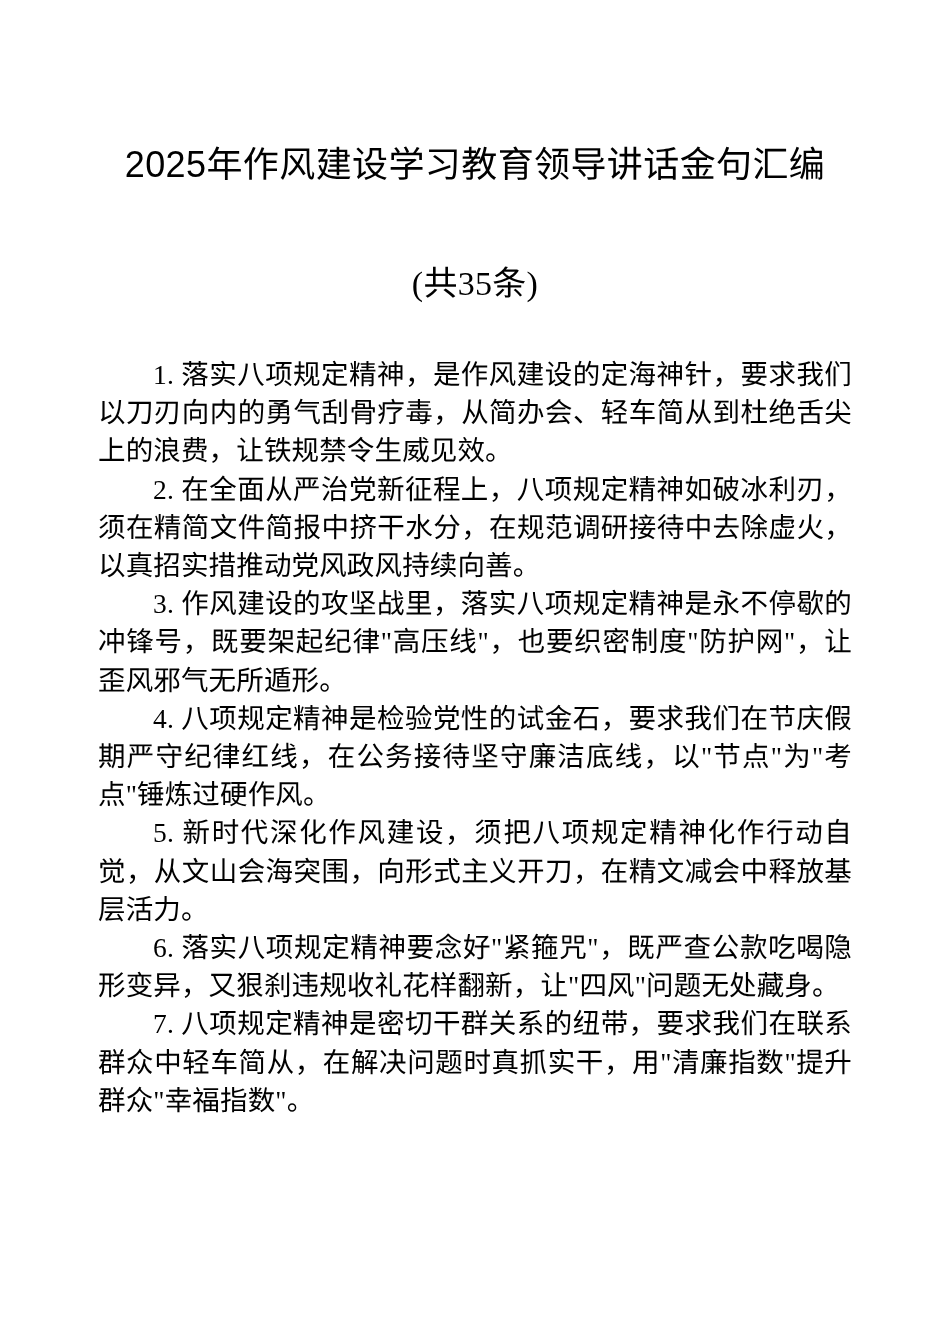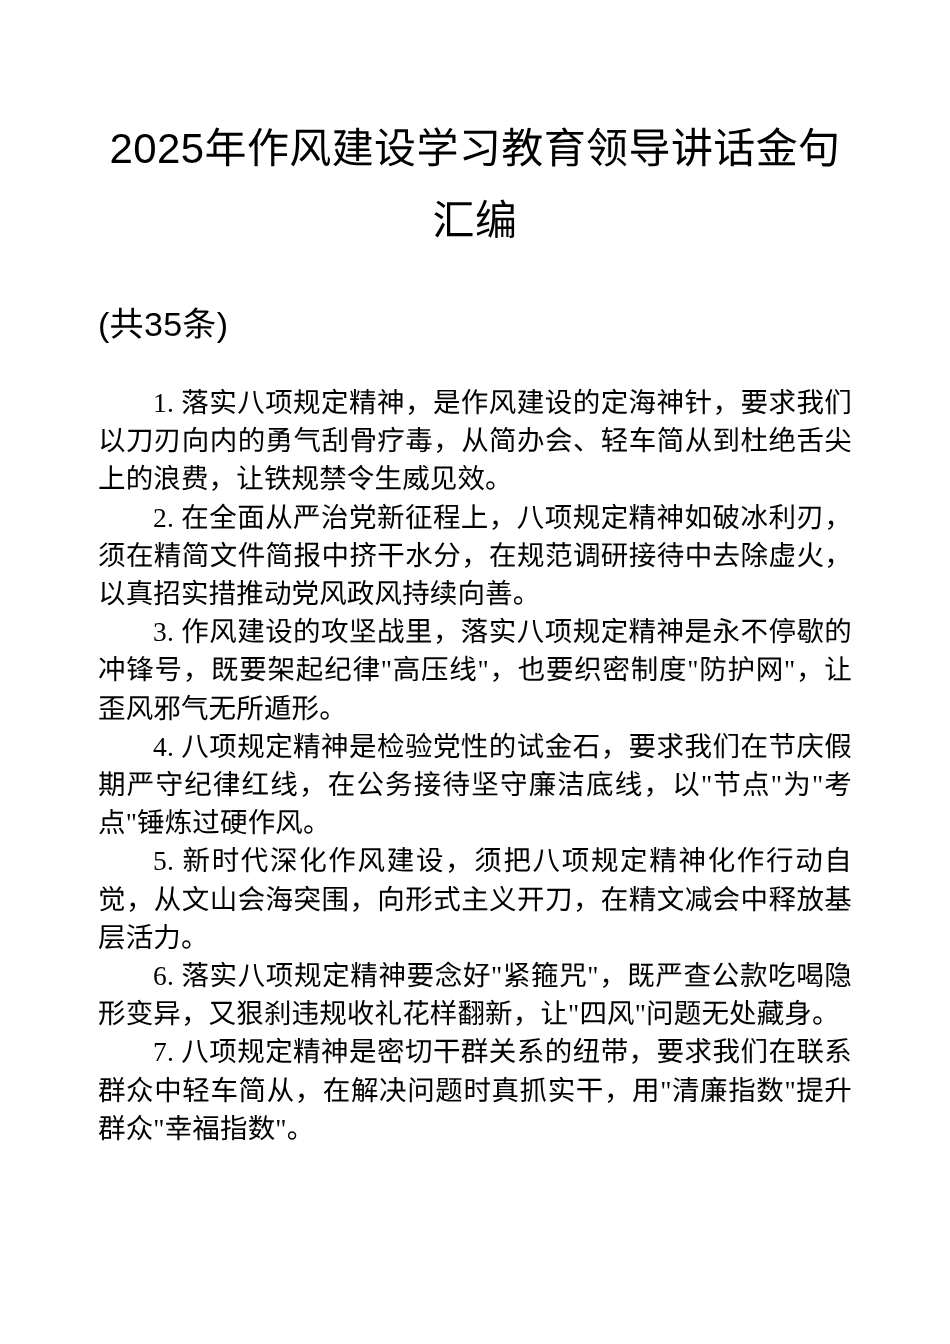--- a/index.html
+++ b/index.html
@@ -22,39 +22,39 @@
   .content {
     position: absolute;
     left: 98px;
     top: 0;
     width: 754px;
   }
 
   
   .doc-title {
     font-family: "Liberation Sans", "DejaVu Sans", sans-serif;
-    font-size: 42px;
+    font-size: 36px;
     line-height: 72px;
     font-weight: 400;
     color: #000000;
     text-align: center;
     letter-spacing: 0.4px;
-    margin: 0;
+    margin: 16px;
     padding-top: 113px;
     word-break: break-all;
   }
 
   .doc-subtitle {
-    font-family: Liberation Sans, sans-serif;
+    font-family: Liberation Serif, serif;
     font-size: 34px;
     line-height: 46px;
     font-weight: 400;
     color: #000000;
-    text-align: left;
-    margin: 0;
+    text-align: center;
+    margin: 12px;
     padding-top: 44px;
     letter-spacing: 0.3px;
   }
 
   
   .body-block {
     padding-top: 37px;
   }
 
   .para {

